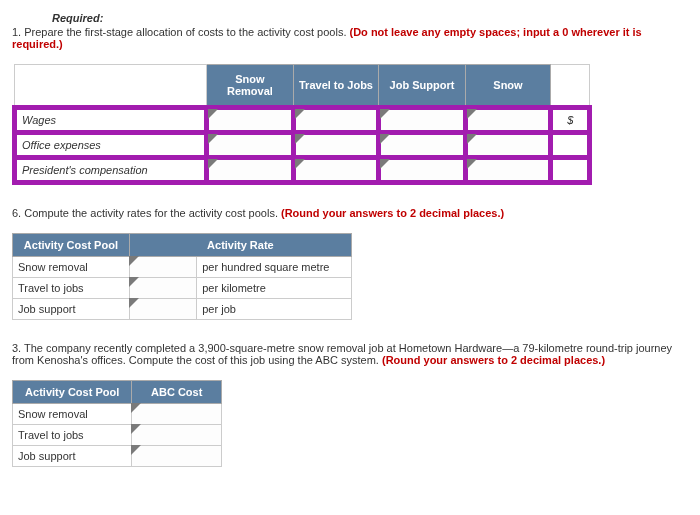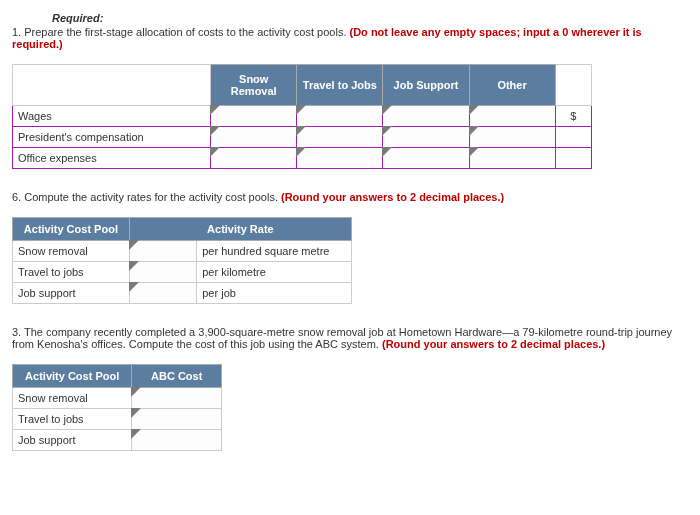--- a/index.html
+++ b/index.html
@@ -38,23 +38,24 @@
   text-align: center;
   border: 1px solid #aaa;
   padding: 6px 4px;
   height: 28px;
 }
 table.t1 th.blank {
   background: #fff;
   border: 1px solid #ccc;
 }
 table.t1 td {
-  border: 1px solid #a21caf;
+  border: 5px solid #a21caf;
   padding: 3px 5px;
   height: 14px;
+  font-style: italic;
 }
 table.t1 td.label {
   width: 180px;
   background: #fff;
 }
 table.t1 td.cell {
   width: 72px;
   background: #fdfdfd;
   text-align: right;
   position: relative;
@@ -142,57 +143,57 @@
   <span>1. Prepare the first-stage allocation of costs to the activity cost pools. </span><span class="red-bold">(Do not leave any empty spaces; input a 0 wherever it is required.)</span>
 </div>
 
 <table class="t1">
   <tbody>
       <tr>
     <th class="blank"></th>
     <th>Snow Removal</th>
     <th>Travel to Jobs</th>
     <th>Job Support</th>
-    <th>Other</th>
+    <th>Snow</th>
     <th class="blank"></th>
   </tr>
   <tr>
     <td class="label">Wages</td>
     <td class="cell">
           <span class="tick"></span>
         </td>
     <td class="cell">
           <span class="tick"></span>
         </td>
     <td class="cell">
           <span class="tick"></span>
         </td>
     <td class="cell">
           <span class="tick"></span>
         </td>
     <td class="right-sym">$</td>
   </tr>
   <tr>
+    <td class="label">Office expenses</td>
+    <td class="cell">
+          <span class="tick"></span>
+        </td>
+    <td class="cell">
+          <span class="tick"></span>
+        </td>
+    <td class="cell">
+          <span class="tick"></span>
+        </td>
+    <td class="cell">
+          <span class="tick"></span>
+        </td>
+    <td class="right-sym"></td>
+  </tr>
+  <tr>
     <td class="label">President's compensation</td>
-    <td class="cell">
-          <span class="tick"></span>
-        </td>
-    <td class="cell">
-          <span class="tick"></span>
-        </td>
-    <td class="cell">
-          <span class="tick"></span>
-        </td>
-    <td class="cell">
-          <span class="tick"></span>
-        </td>
-    <td class="right-sym"></td>
-  </tr>
-  <tr>
-    <td class="label">Office expenses</td>
     <td class="cell">
           <span class="tick"></span>
         </td>
     <td class="cell">
           <span class="tick"></span>
         </td>
     <td class="cell">
           <span class="tick"></span>
         </td>
     <td class="cell">

